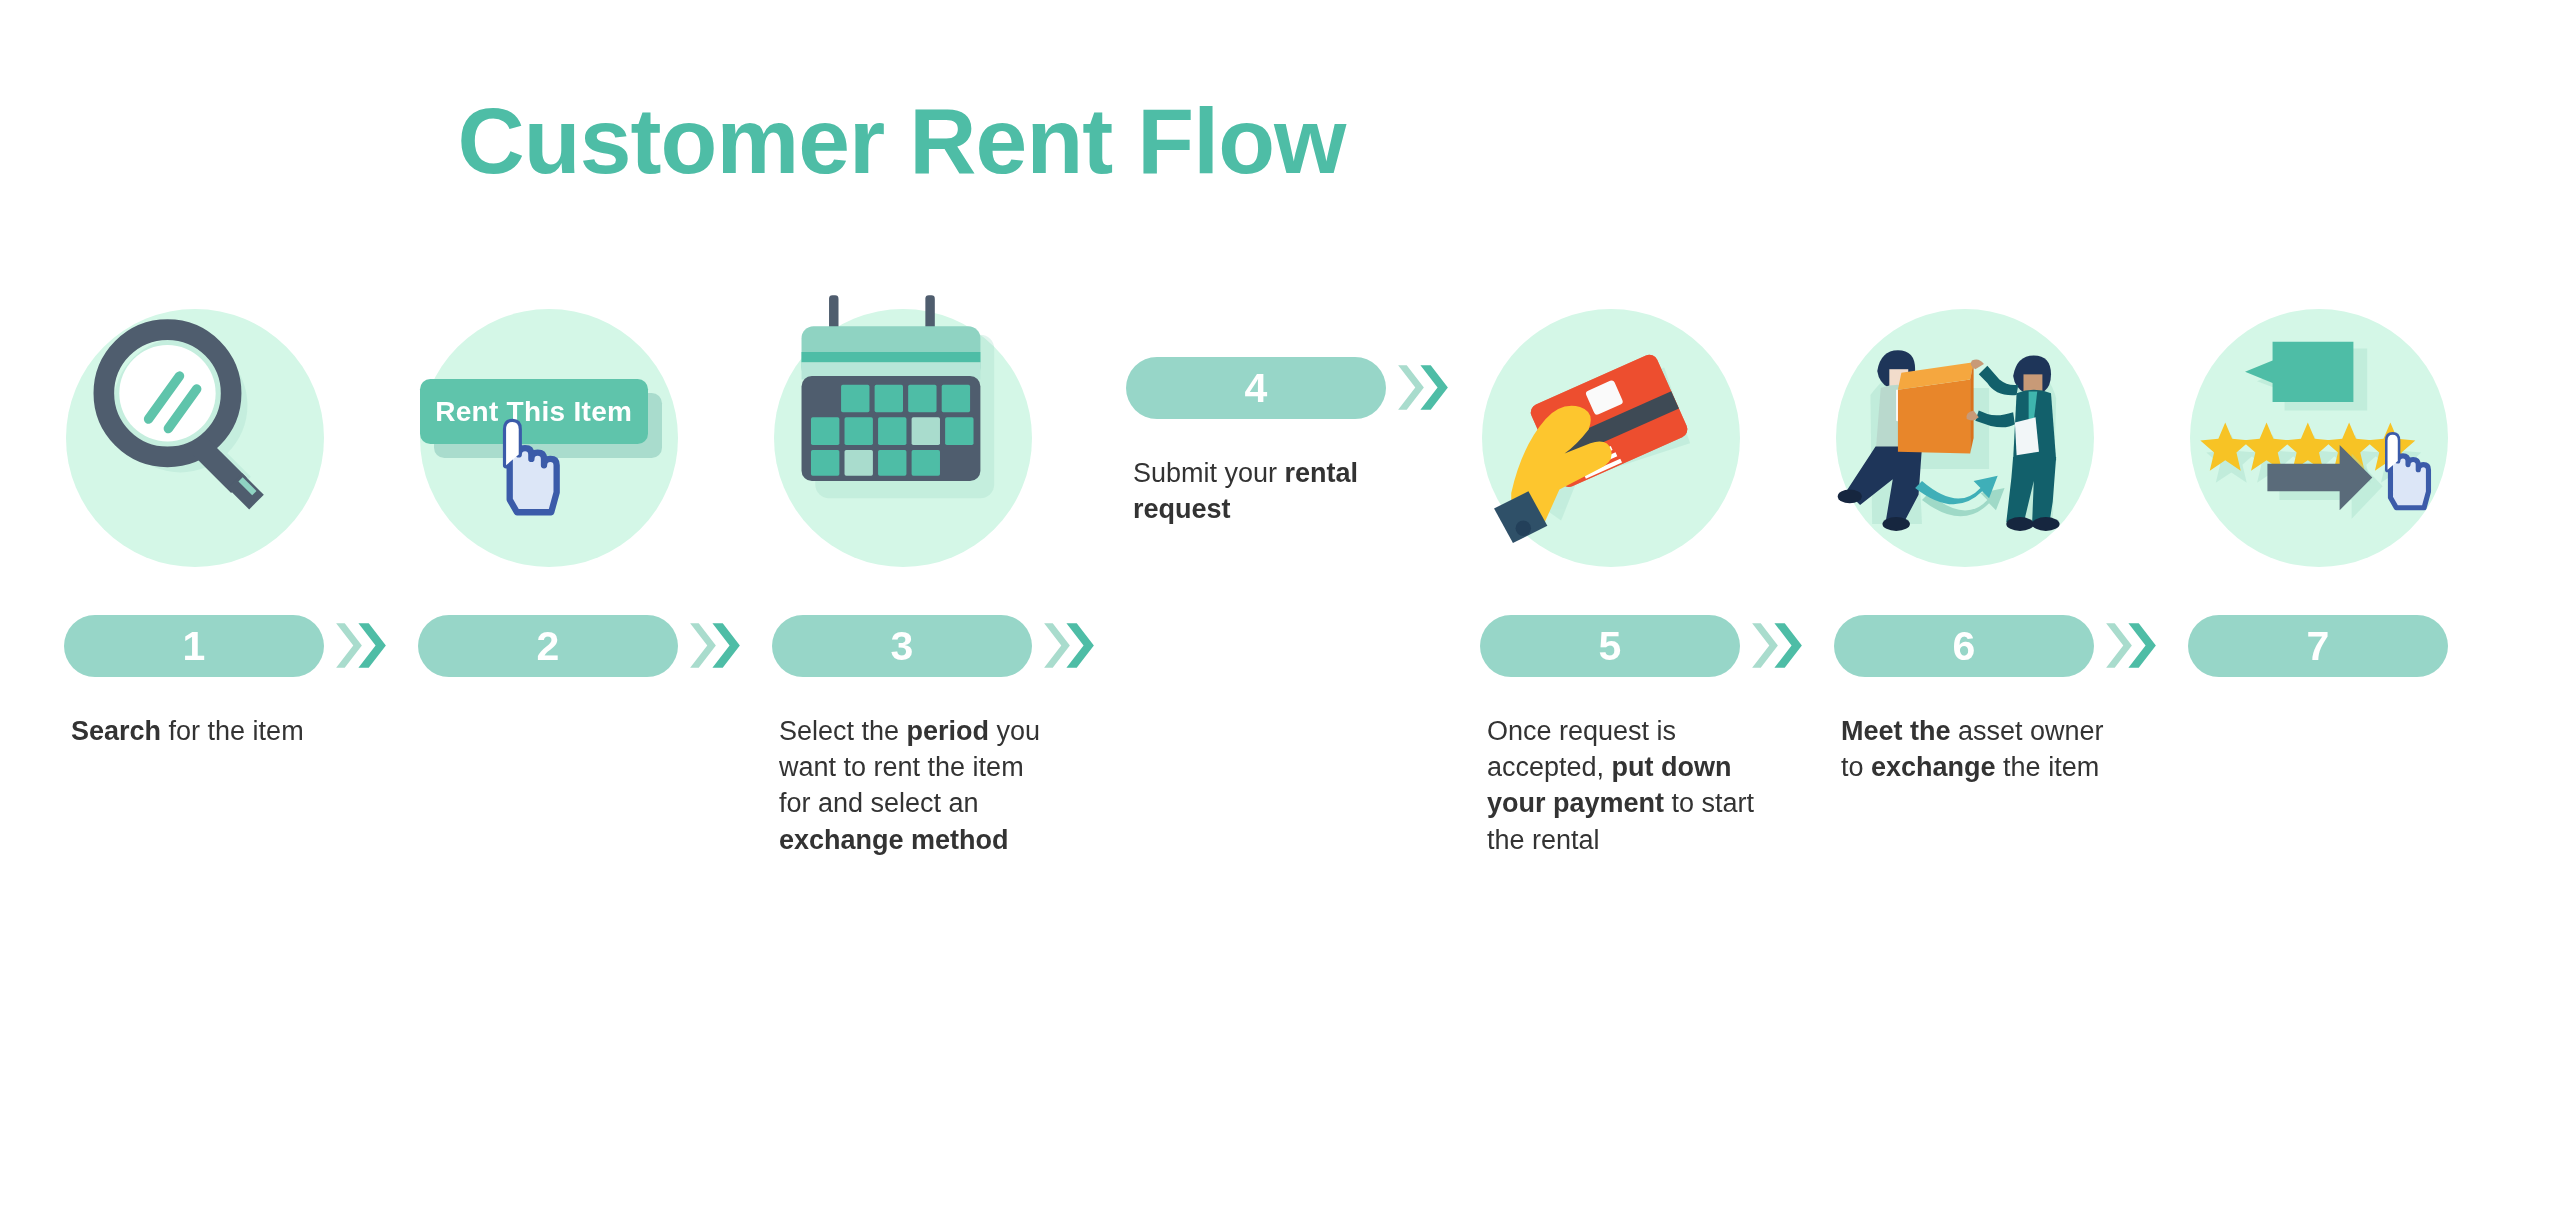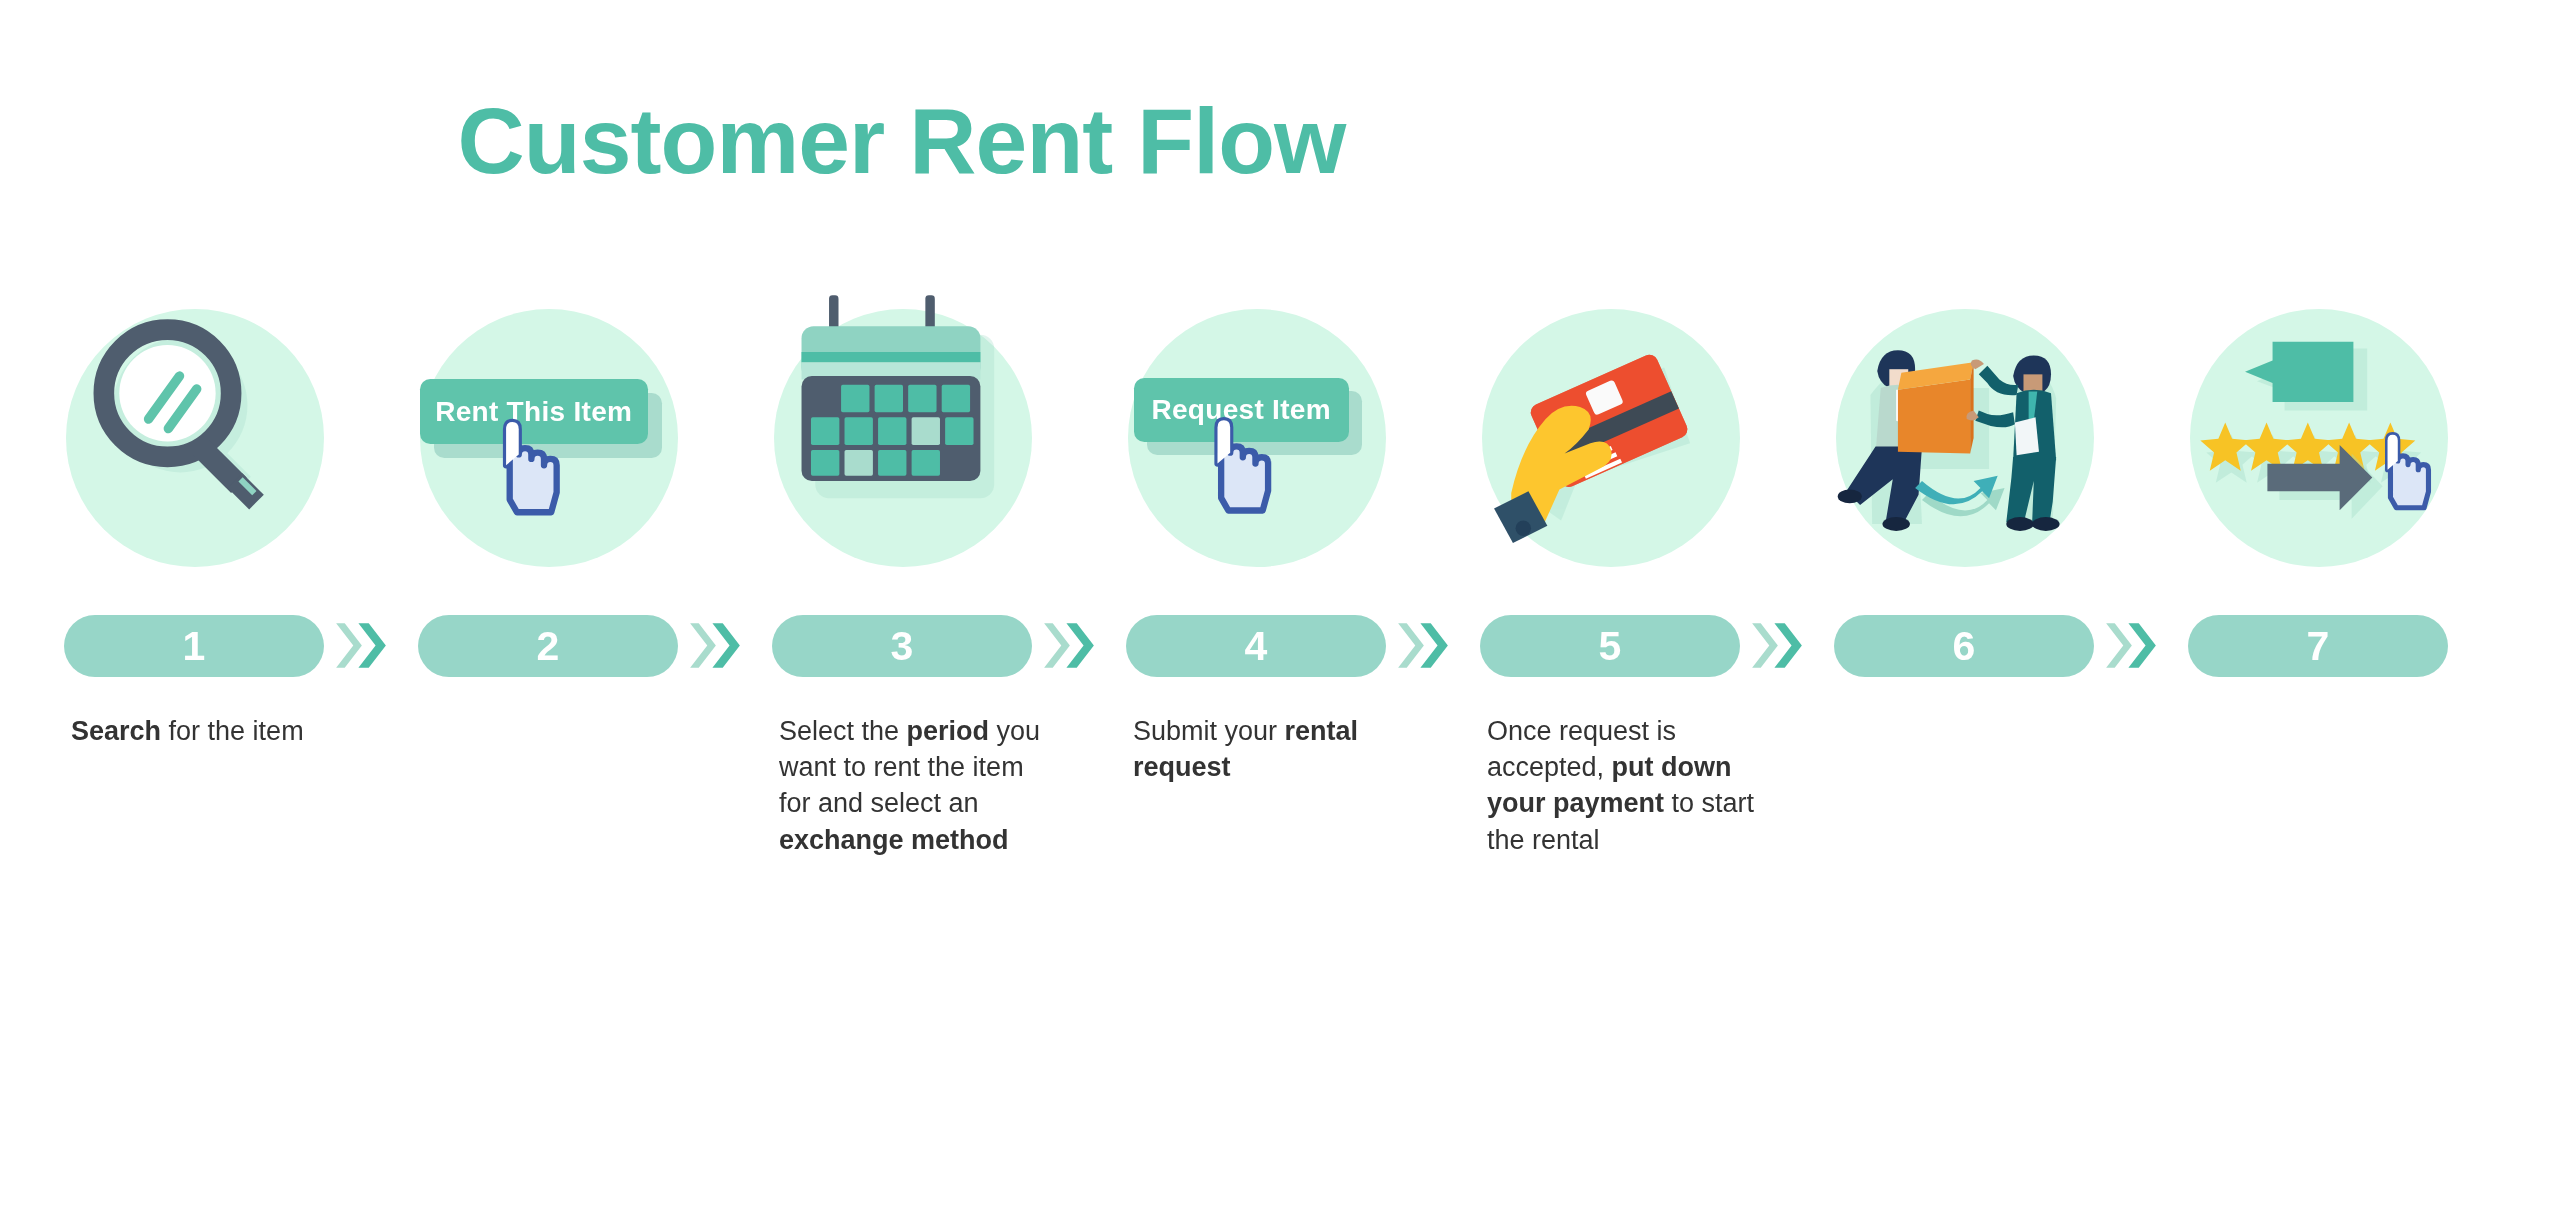--- a/index.html
+++ b/index.html
@@ -227,33 +227,20 @@
       <div class="pill">3</div>
       <svg class="chev" viewBox="0 0 70 64">
         <path d="M6 6 L26 32 L6 58 L16 58 L36 32 L16 6 Z" fill="#A9DCCD"></path>
         <path d="M32 6 L52 32 L32 58 L44 58 L64 32 L44 6 Z" fill="#4EBDA6"></path>
       </svg>
     </div>
     <div class="desc">Select the <b>period</b> you want to rent the item for and select an <b>exchange method</b></div>
   </div>
 
   <div class="step">
-    <div class="circle-wrap">
-      <div class="circle"></div>
-      <div class="fbtn-shadow" style="left:27px; top:82px; width:215px; height:64px;"></div>
-      <div class="fbtn" style="left:13.7px; top:69px; width:215px; height:64px; font-size:28px;">Request Item</div>
-      <svg class="art" viewBox="0 0 300 300">
-        <g transform="translate(102,144) scale(1.05)">
-          <path d="M6 28 L6 72 L14 86 L52 86 L58 64 L58 34 Q58 27 51 27 Q44 27 44 34
-                   L44 27 Q44 20 37 20 Q30 20 30 27 L30 22 Q30 15 23 15 Q16 15 16 22
-                   L16 -6 Q16 -14 9 -14 Q2 -14 2 -6 L2 34 Z" fill="#DCE6F7" stroke="#3B5BA9" stroke-width="7" stroke-linejoin="round"></path>
-          <path d="M2 -6 Q2 -14 9 -14 Q16 -14 16 -6 L16 22 L2 34 Z" fill="#FFFFFF"></path>
-        </g>
-      </svg>
-    </div>
     <div class="pillrow">
       <div class="pill">4</div>
       <svg class="chev" viewBox="0 0 70 64">
         <path d="M6 6 L26 32 L6 58 L16 58 L36 32 L16 6 Z" fill="#A9DCCD"></path>
         <path d="M32 6 L52 32 L32 58 L44 58 L64 32 L44 6 Z" fill="#4EBDA6"></path>
       </svg>
     </div>
     <div class="desc">Submit your <b>rental request</b></div>
   </div>
 
@@ -336,20 +323,21 @@
                  Q138 244 92 208 Z" fill="#3FAFB8"></path>
       </svg>
     </div>
     <div class="pillrow">
       <div class="pill">6</div>
       <svg class="chev" viewBox="0 0 70 64">
         <path d="M6 6 L26 32 L6 58 L16 58 L36 32 L16 6 Z" fill="#A9DCCD"></path>
         <path d="M32 6 L52 32 L32 58 L44 58 L64 32 L44 6 Z" fill="#4EBDA6"></path>
       </svg>
     </div>
+    <div class="desc"><b>Meet the</b> asset owner to <b>exchange</b> the item</div>
   </div>
 
   <div class="step">
     <div class="circle-wrap">
       <div class="circle"></div>
       <svg class="art" viewBox="0 0 300 300">
 
         <g opacity="0.35" fill="#9FD9C7">
           <path d="M110 70 L110 46 L206 46 L206 118 L110 118 L110 96 L78 84 Z"></path>
         </g>

